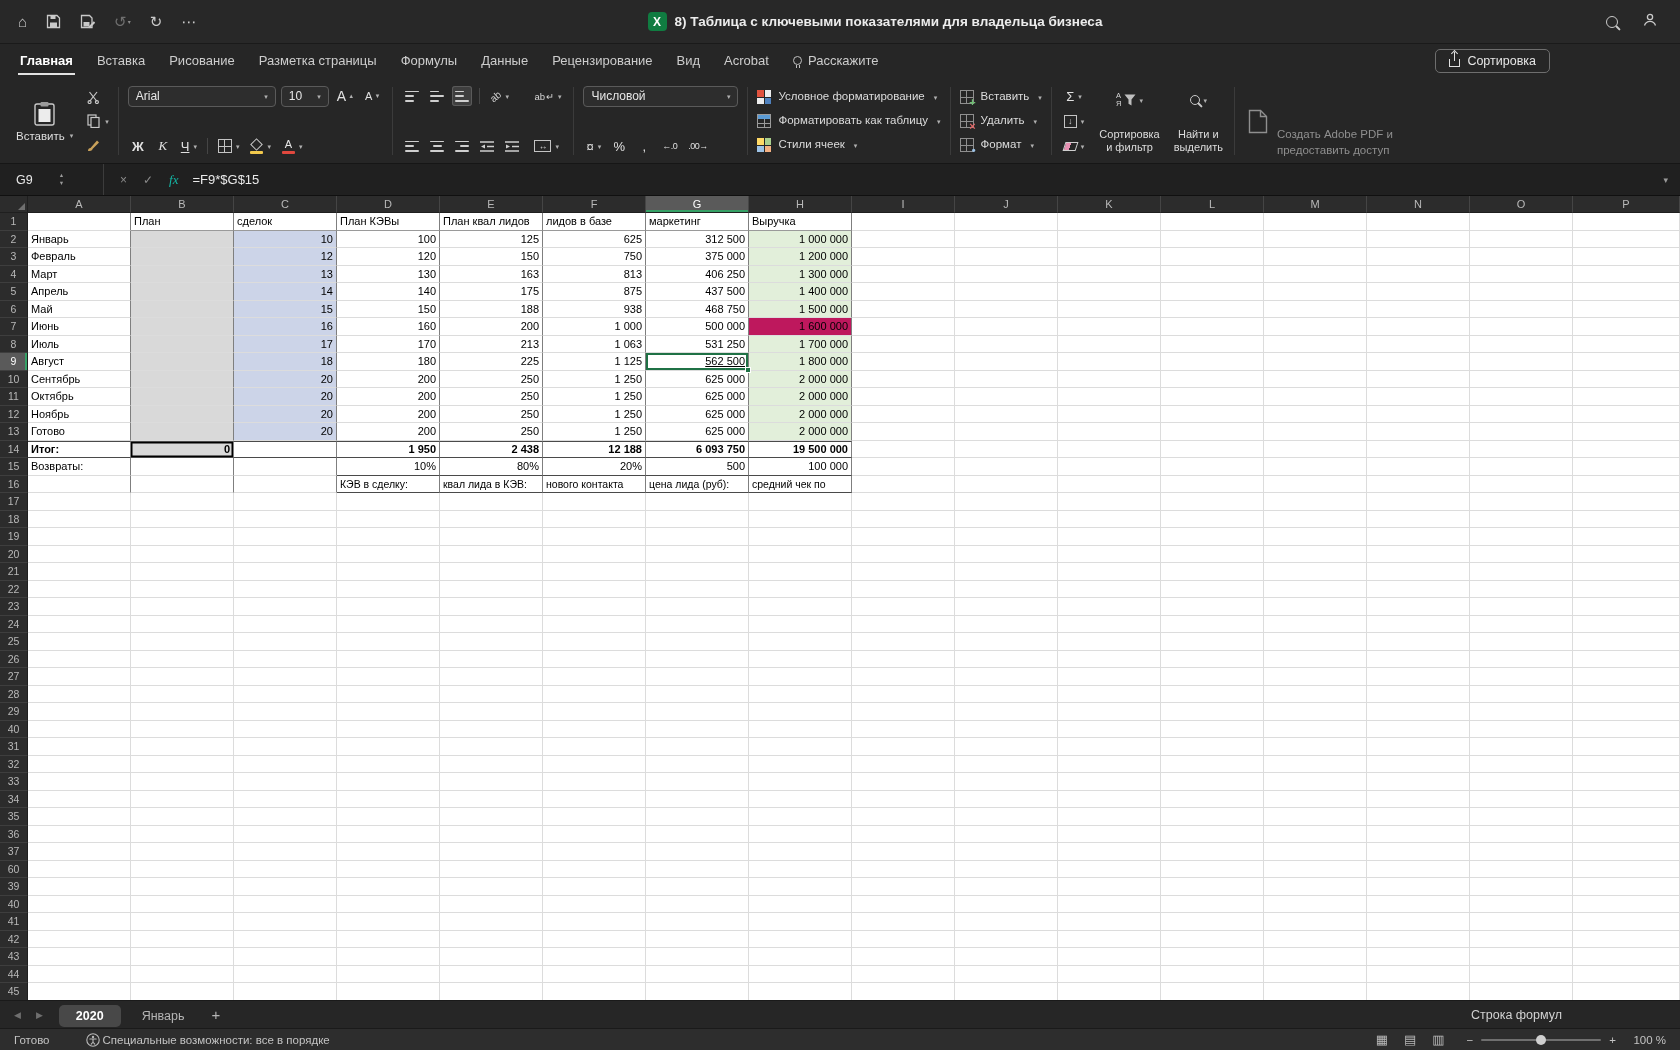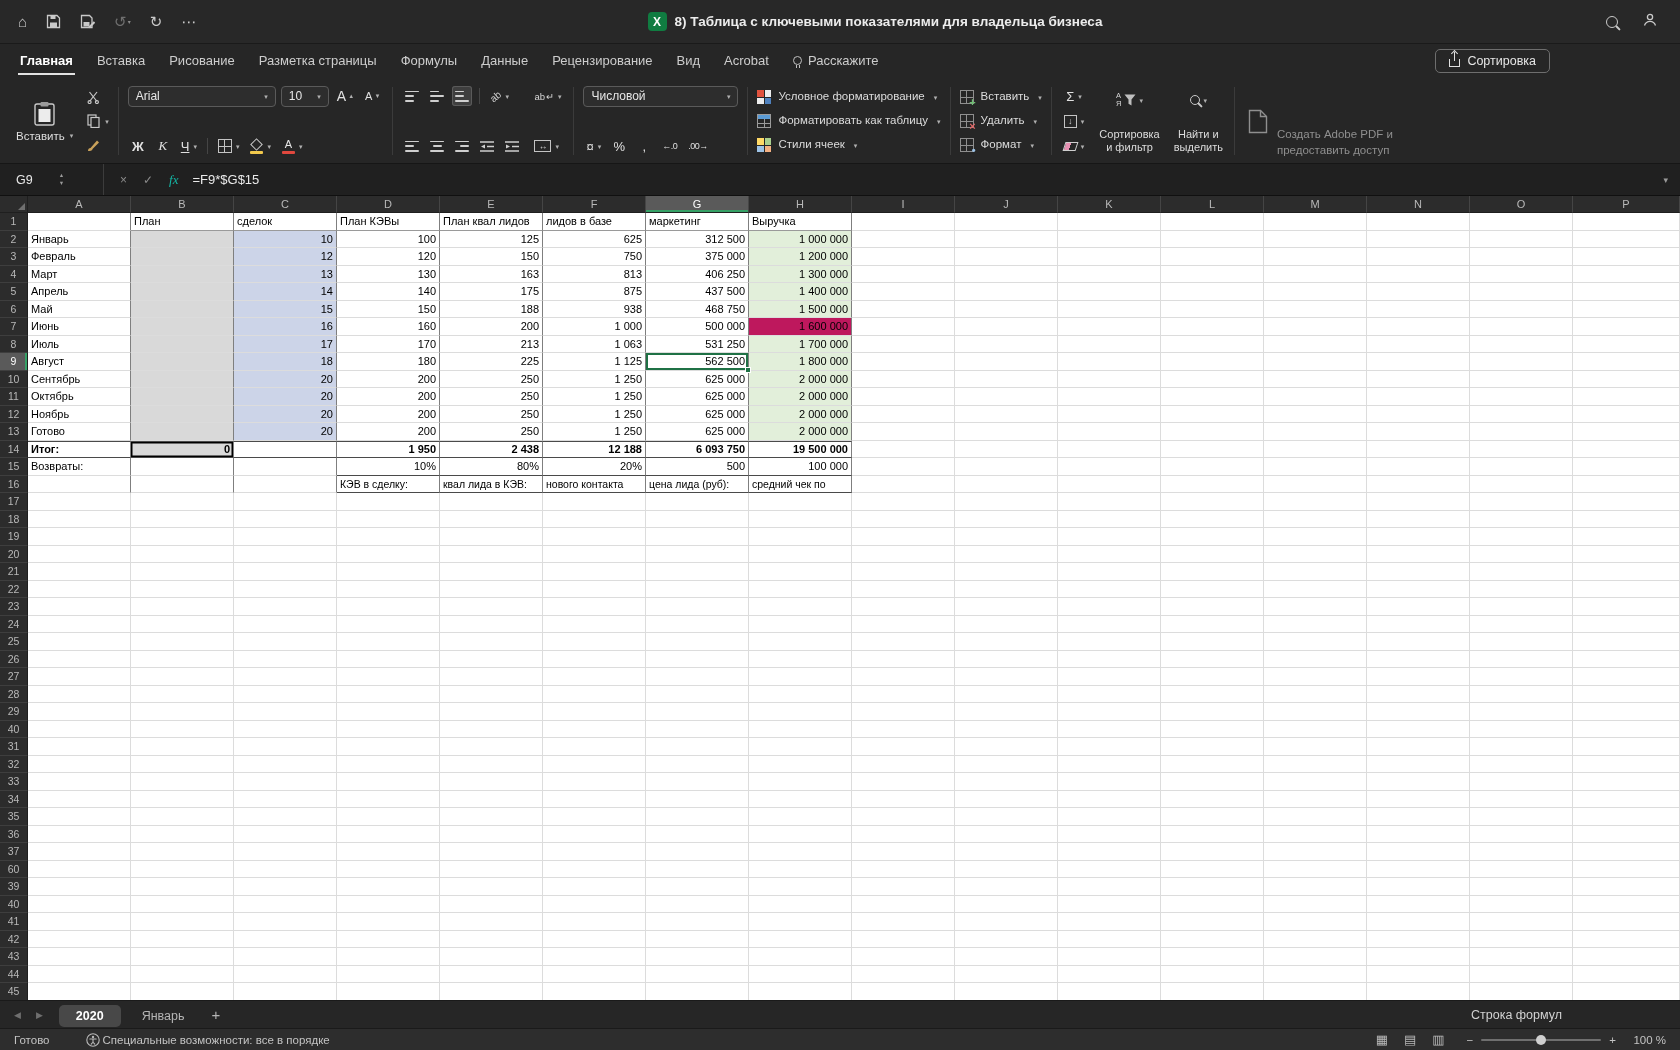--- a/index.html
+++ b/index.html
@@ -167,21 +167,21 @@
     font-size:11px; color:#000; background:#fff; white-space:nowrap; overflow:hidden;
     border-right:1px solid var(--gridline); border-bottom:1px solid var(--gridline); }
   .cell:last-child{ width:107px; }
   .cell.num{ justify-content:flex-end; }
   .cell.tbl{ border-right-color:var(--tblline); }
   .cell.hdrline{ border-bottom-color:#9a9a9a; }
   .cell.totals{ font-weight:bold; border-top:1px solid #4a4a4a; border-bottom-color:#4a4a4a; }
   .cell.boxed{ border-bottom-color:#4a4a4a; }
   .cell.small{ font-size:10.5px; }
   .cell.b14{ box-shadow:inset 0 0 0 1.5px #000; }
-  .cell.sel{ box-shadow:inset 0 0 0 2px var(--sel); position:relative; overflow:visible; z-index:2; }
+  .cell.sel{ box-shadow:inset 0 0 0 2px var(--sel); position:relative; overflow:visible; z-index:2;text-decoration:underline; }
   .handle{ position:absolute; right:-3px; bottom:-3px; width:6px; height:6px; background:var(--sel);
     border:1px solid #fff; z-index:3; }
 
   
   .sheet-tabs{ position:absolute; top:1000px; left:0; width:100%; height:28px; background:#262626;
     border-top:1px solid var(--chrome-line); display:flex; align-items:center; }
   .st-nav{ display:flex; gap:15px; padding:0 16px 0 14px; font-size:9px; color:#6f6f6f; }
   .stab-list{ display:flex; align-items:center; gap:4px; height:100%; padding-top:2px; }
   .stab{ padding:4px 17px; font-size:12.5px; color:#b5b5b5; border-radius:5px; }
   .stab.active{ background:#484848; color:#ffffff; font-weight:bold; }

